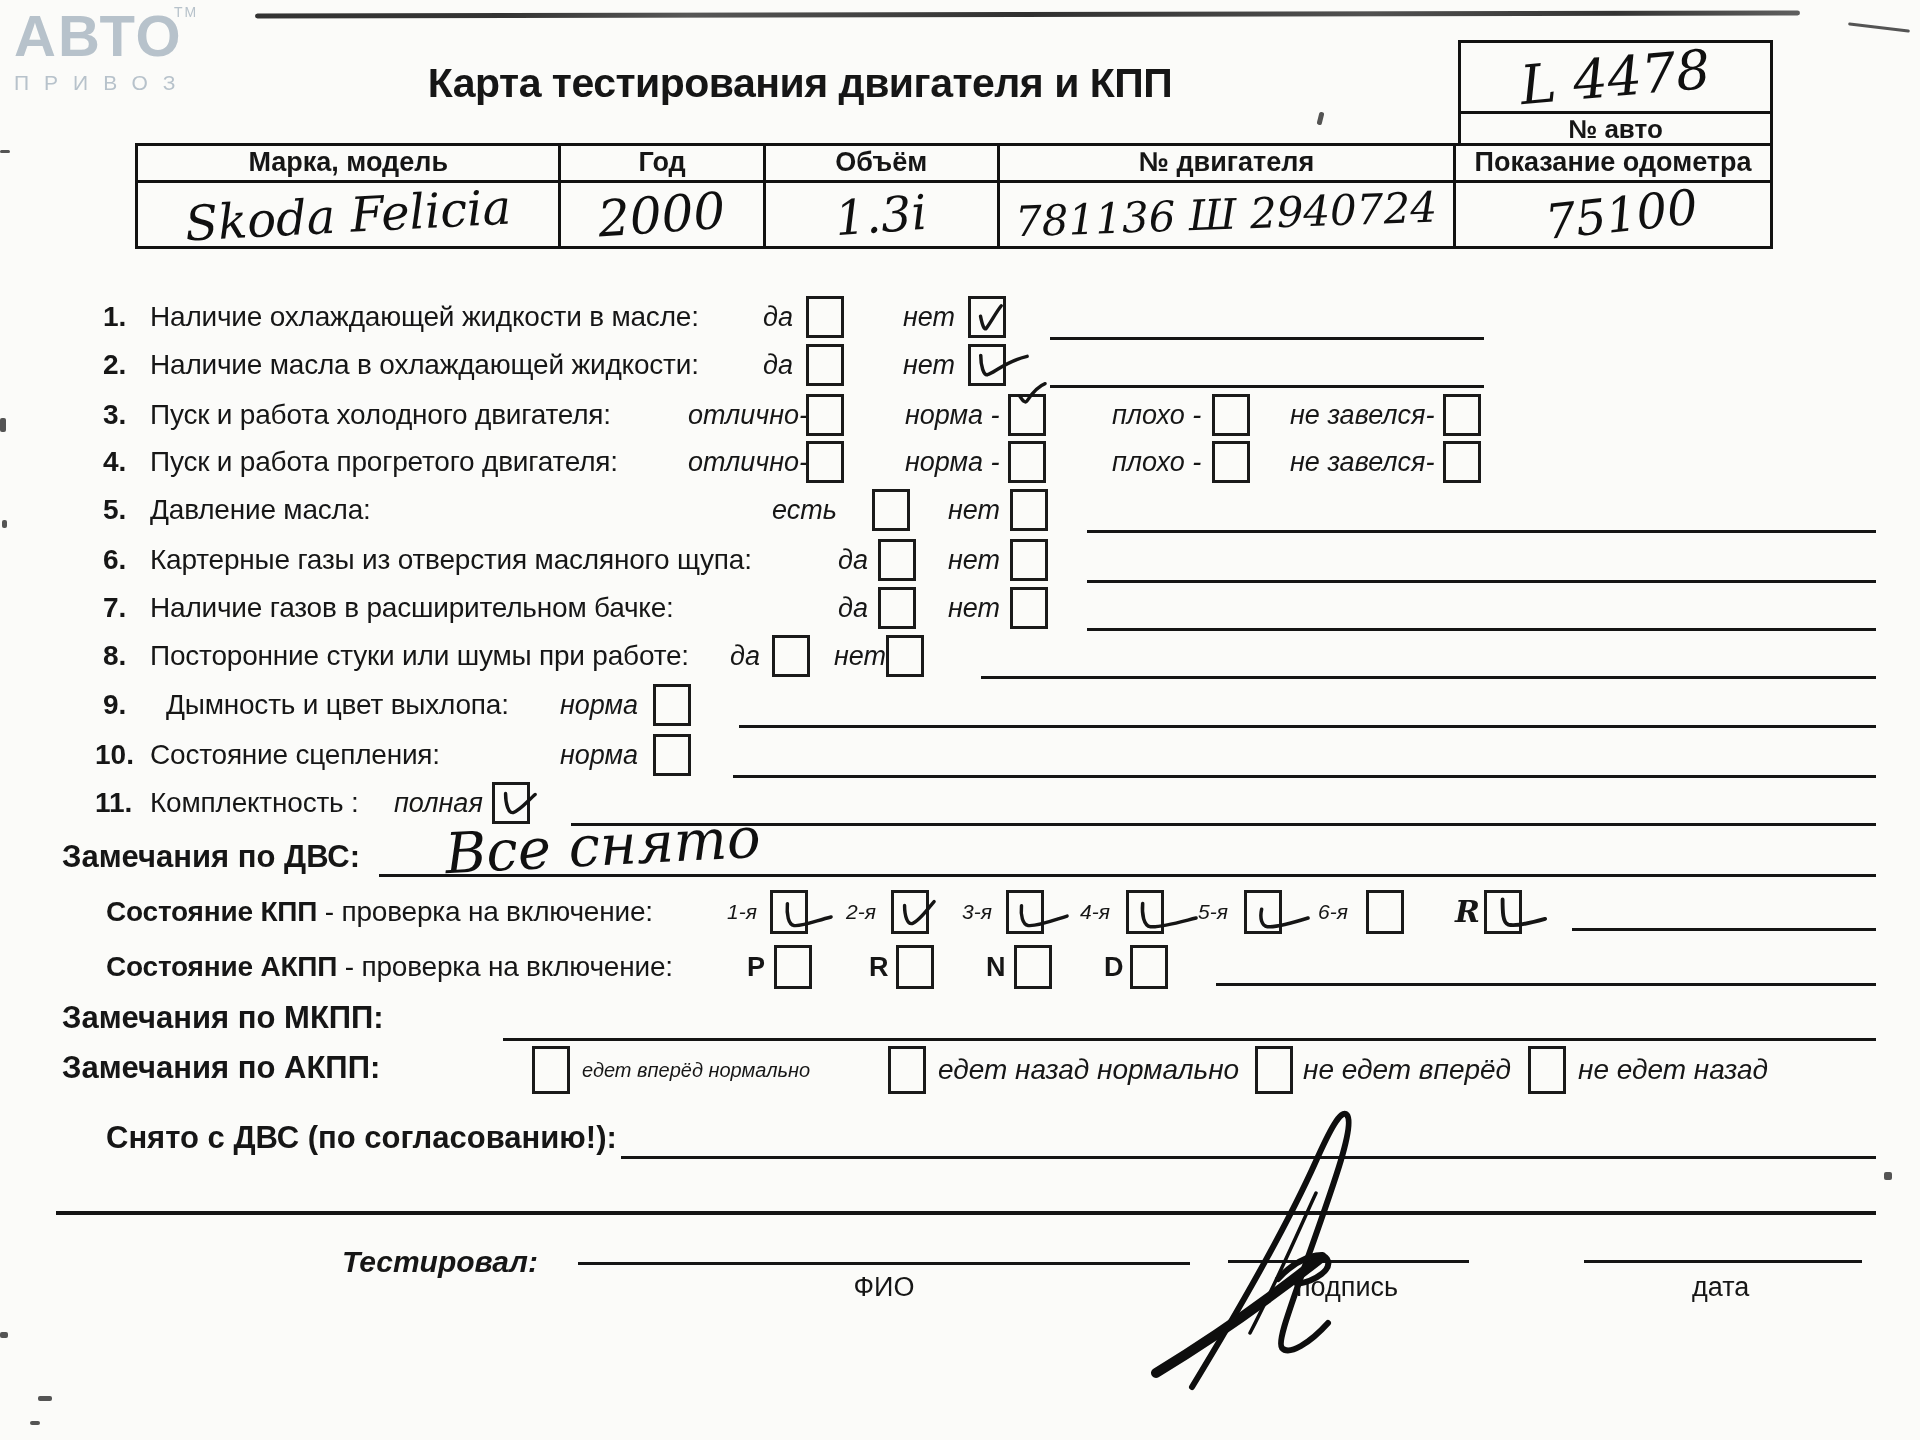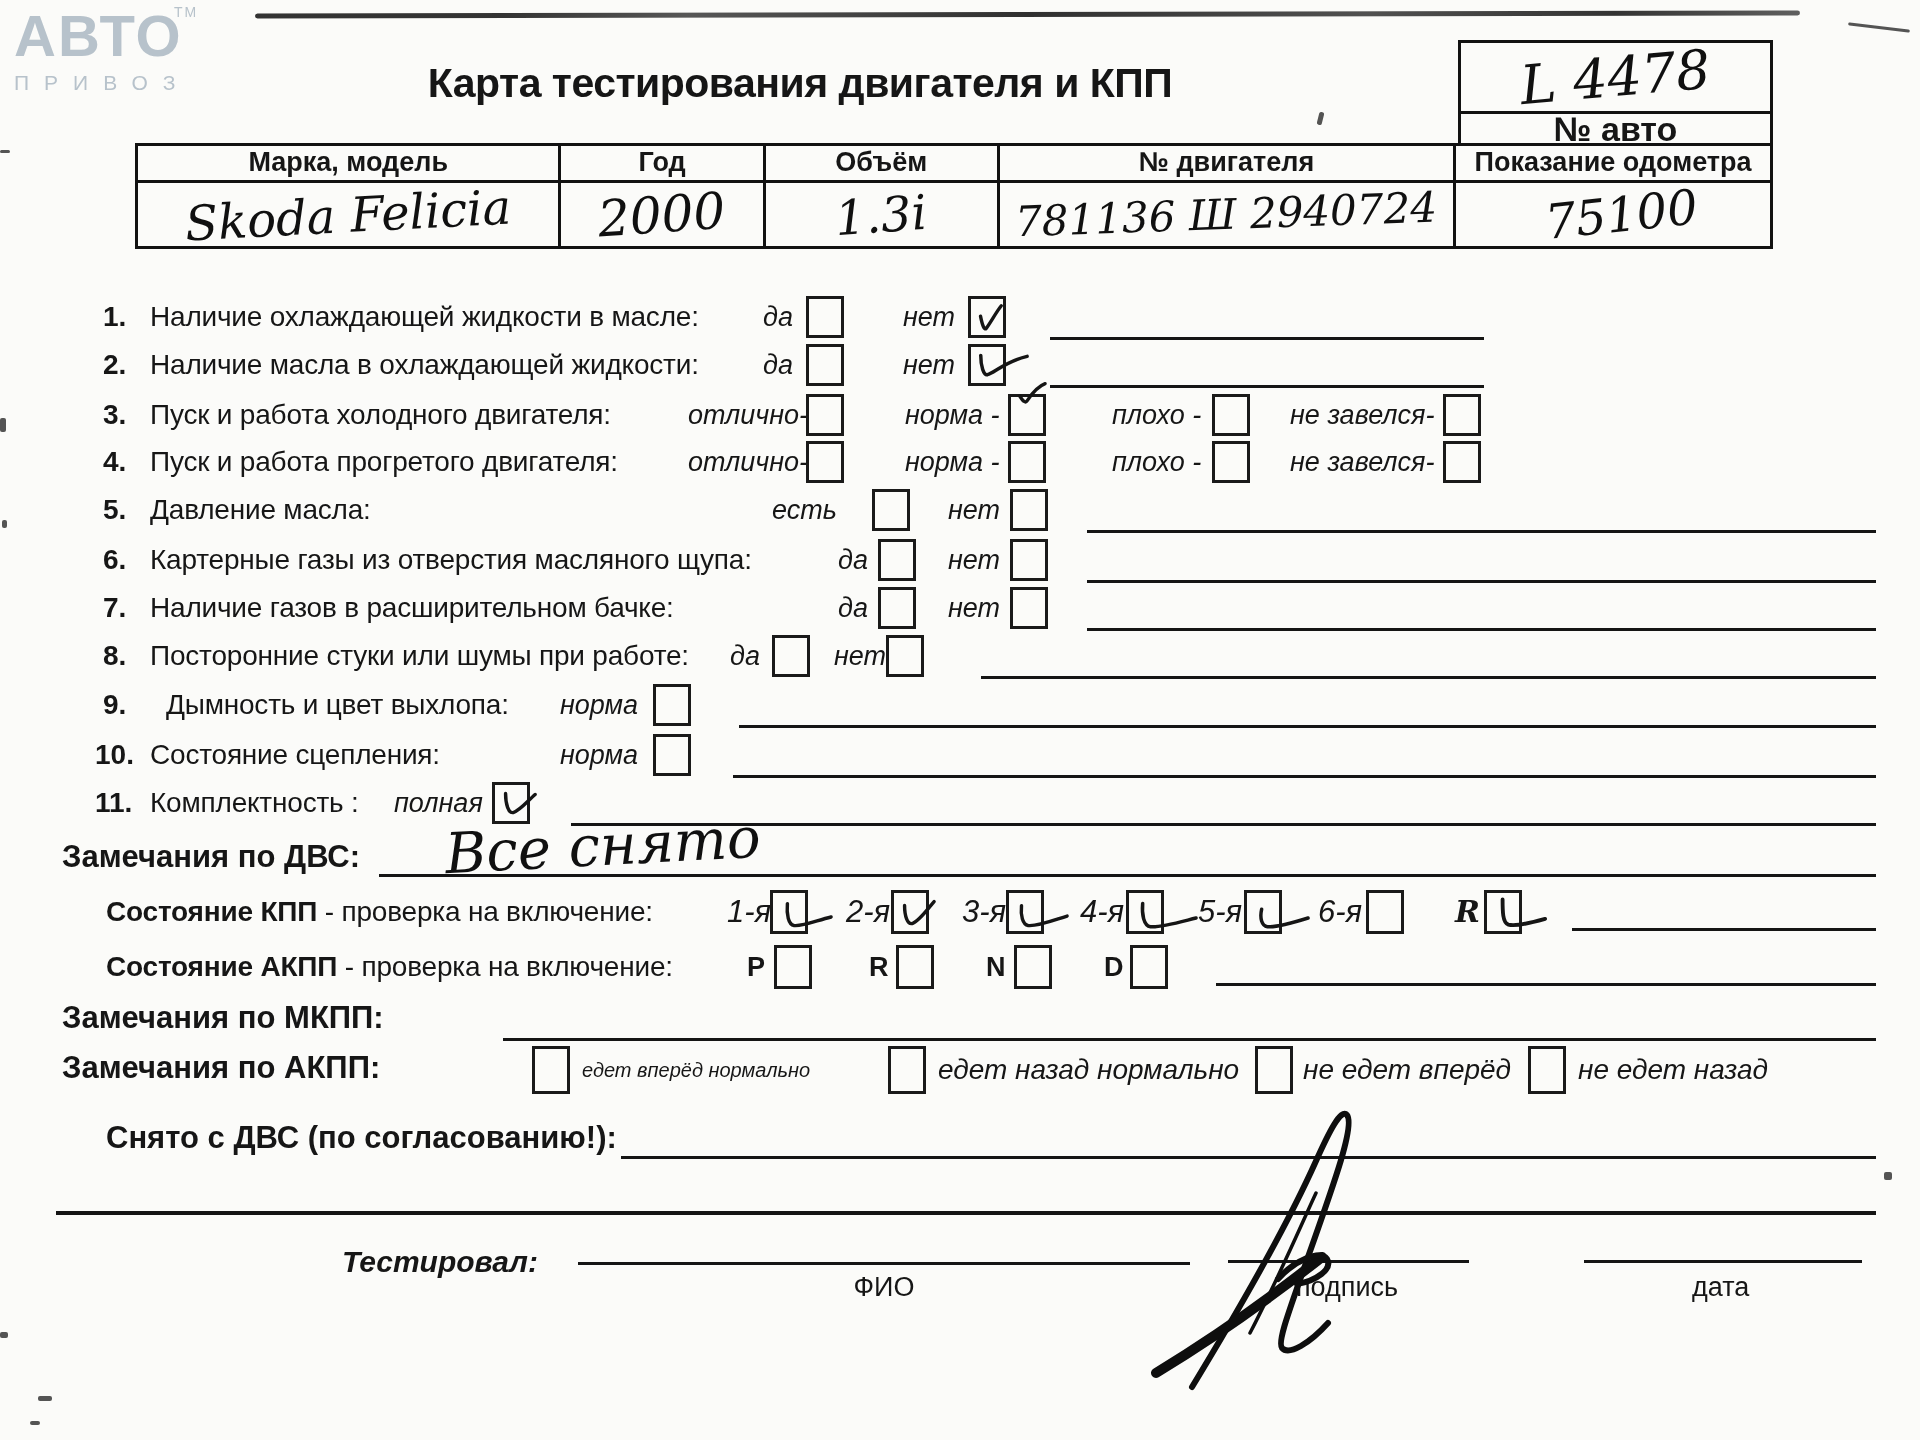--- a/index.html
+++ b/index.html
@@ -13,21 +13,21 @@
   .logo .l2 { font-size:21px; letter-spacing:15px; line-height:30px; margin-top:2px; }
 
   .title { position:absolute; left:400px; top:60px; width:800px; text-align:center;
            font-size:41px; font-weight:bold; letter-spacing:-0.5px; }
 
   
   .anum { position:absolute; left:1458px; top:40px; width:315px; height:103px;
           border:3px solid #121212; border-bottom:none; box-sizing:border-box; }
   .anum .val { height:68px; display:flex; align-items:center; justify-content:center; }
   .anum .lab { border-top:3px solid #121212; height:32px; line-height:30px; text-align:center;
-               font-weight:bold; font-size:34px; }
+               font-weight:bold; font-size:26px; }
 
   
   .vt { position:absolute; left:135px; top:143px; width:1638px; height:106px;
         border:3px solid #121212; box-sizing:border-box; display:flex; }
   .vt .col { border-right:3px solid #121212; box-sizing:border-box; display:flex; flex-direction:column; }
   .vt .col:last-child { border-right:none; }
   .vt .h { height:34px; line-height:32px; border-bottom:3px solid #121212; text-align:center;
            font-weight:bold; font-size:27px; }
   .vt .v { flex:1; display:flex; align-items:center; justify-content:center; overflow:visible; }
 
@@ -37,21 +37,21 @@
   .row { position:absolute; left:0; width:1920px; height:48px; }
   .num { position:absolute; top:0; font-weight:bold; font-size:28px; line-height:48px; }
   .lbl { position:absolute; top:0; font-size:28px; line-height:48px; letter-spacing:-0.2px; white-space:nowrap; }
   .opt { position:absolute; top:0; font-style:italic; font-size:27px; line-height:48px; white-space:nowrap; }
   .cb  { position:absolute; top:3px; width:38px; height:42px; border:3px solid #1a1a1a;
          box-sizing:border-box; overflow:visible; background:transparent; }
   .check { position:absolute; overflow:visible; }
   .fline { position:absolute; top:44px; height:0; border-bottom:3px solid #151515; }
 
   .sec { position:absolute; top:0; font-weight:bold; font-size:31px; line-height:52px; white-space:nowrap; }
-  .glbl { font-style:italic; font-size:31px; }
+  .glbl { font-style:italic; font-size:21px; }
   .plbl { position:absolute; top:0; font-weight:bold; font-size:27px; line-height:52px; }
   .rlbl { font-weight:bold; font-family:"DejaVu Serif", serif; }
 
   .hr { position:absolute; left:56px; top:1211px; width:1820px; border-top:4px solid #141414; }
 
   .speck { position:absolute; background:#1c1c1c; opacity:.75; border-radius:2px; }
   .smudge { position:absolute; left:255px; top:12px; width:1545px; height:5px; opacity:.85;
             background:linear-gradient(90deg,#101010 0 16%,#3a3a3a 28%,#0c0c0c 50%,#333 72%,#101010 88%,#444);
             transform:rotate(-0.12deg); border-radius:3px; }
 </style>

